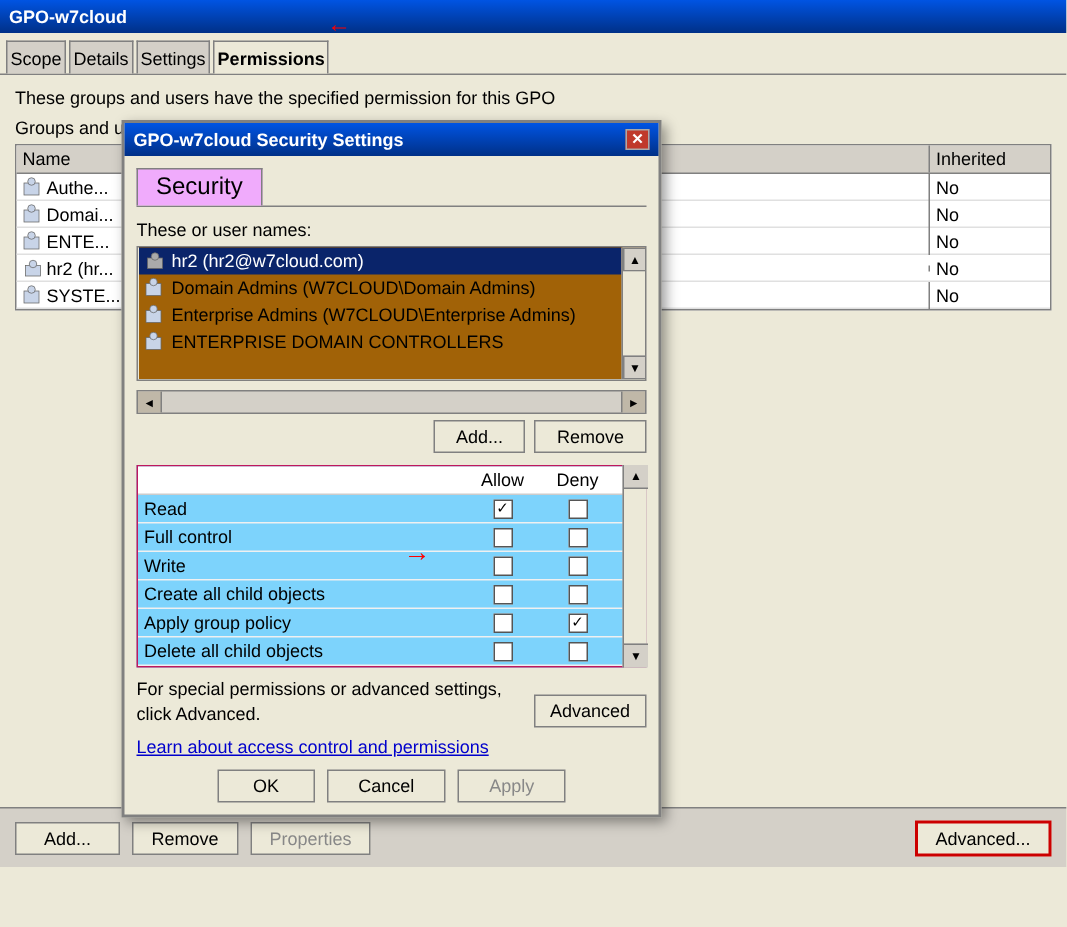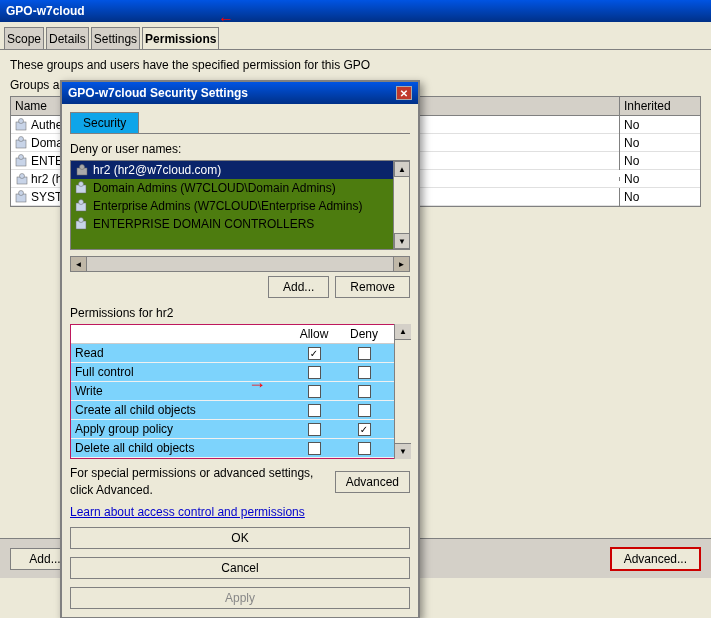--- a/index.html
+++ b/index.html
@@ -124,21 +124,21 @@
     }
 
     
     .dialog-overlay {
       position: absolute;
       top: 0; left: 0; right: 0; bottom: 0;
       display: flex;
       align-items: flex-start;
       justify-content: flex-start;
       padding-top: 30px;
-      padding-left: 60px;
+      padding-left: 81px;
       z-index: 10;
     }
     .dialog {
       background: #ece9d8;
       border: 2px solid #808080;
       width: 360px;
       box-shadow: 3px 3px 8px rgba(0,0,0,0.4);
     }
     .dialog-titlebar {
       background: linear-gradient(to bottom, #0054e3, #003087);
@@ -170,34 +170,34 @@
     
     .dialog-tabs {
       display: flex;
       border-bottom: 1px solid #808080;
       margin-bottom: 8px;
     }
     .dialog-tab {
       padding: 3px 12px;
       border: 1px solid #808080;
       border-bottom: none;
-      background: #0ea5e9;
-      cursor: pointer;
-      font-size: 12px;
+      background: #f0abfc;
+      cursor: pointer;
+      font-size: 16px;
     }
 
     .group-or-usernames-label {
       font-size: 12px;
       margin-bottom: 4px;
     }
 
     
     .users-listbox {
       border: 1px solid #808080;
-      background: #4d7c0f;
+      background: #a16207;
       height: 90px;
       overflow-y: auto;
       margin-bottom: 6px;
       position: relative;
     }
     .users-listbox-inner {
       width: calc(100% - 16px);
     }
     .user-list-item {
       display: flex;
@@ -293,21 +293,21 @@
     }
     .perm-checkbox.checked::after {
       content: '✓';
       font-size: 10px;
     }
 
     .special-perms-section {
       font-size: 12px;
       margin-bottom: 6px;
       display: flex;
-      align-items: center;
+      align-items: flex-end;
       gap: 8px;
     }
     .special-perms-text {
       flex: 1;
       line-height: 1.4;
     }
     .btn-advanced {
       padding: 3px 10px;
       background: #ece9d8;
       border: 1px solid #808080;
@@ -322,21 +322,20 @@
       cursor: pointer;
       font-size: 12px;
       margin-bottom: 8px;
       display: block;
     }
 
     .dialog-ok-cancel {
       display: flex;
       justify-content: center;
       gap: 8px;
-      flex-direction: column;
     }
 
     .btn-ok {
       padding: 3px 20px;
       background: #ece9d8;
       border: 1px solid #808080;
       cursor: pointer;
       font-size: 12px;
       min-width: 65px;
     }
@@ -437,21 +436,21 @@
         <span>GPO-w7cloud Security Settings</span>
         <div class="dialog-close">✕</div>
       </div>
 
       <div class="dialog-body">
 
         <div class="dialog-tabs">
           <div class="dialog-tab">Security</div>
         </div>
 
-        <div class="group-or-usernames-label">Deny or user names:</div>
+        <div class="group-or-usernames-label">These or user names:</div>
 
         <div class="users-listbox">
           <div class="users-listbox-inner">
             <div class="user-list-item selected">
               <svg width="14" height="14" viewBox="0 0 14 14">
                   <rect x="2" y="5" width="10" height="7" fill="#aaa" stroke="#666" stroke-width="0.5"></rect>
                   <circle cx="7" cy="4" r="2.5" fill="#aaa" stroke="#666" stroke-width="0.5"></circle>
                 </svg>
               <span>hr2 (hr2@w7cloud.com)</span>
             </div>
@@ -488,21 +487,20 @@
           <div style="width: 16px; height: 14px; background: #c0b8a8; border-right: 1px solid #808080; display: flex; align-items: center; justify-content: center; font-size: 8px;">◄</div>
           <div style="flex:1; background: #ece9d8;"></div>
           <div style="width: 16px; height: 14px; background: #c0b8a8; border-left: 1px solid #808080; display: flex; align-items: center; justify-content: center; font-size: 8px;">►</div>
         </div>
 
         <div class="dialog-buttons-row">
           <button class="btn-dialog">Add...</button>
           <button class="btn-dialog">Remove</button>
         </div>
 
-        <div class="permissions-label">Permissions for hr2</div>
 
         <div style="position: relative; margin-bottom: 6px;">
           <div class="permissions-table">
 
             <div class="perm-header">
               <div class="perm-name-col"></div>
               <div style="width:50px; text-align:center; font-size:12px;">Allow</div>
               <div style="width:50px; text-align:center; font-size:12px;">Deny</div>
               <div style="width:16px;"></div>
             </div>

